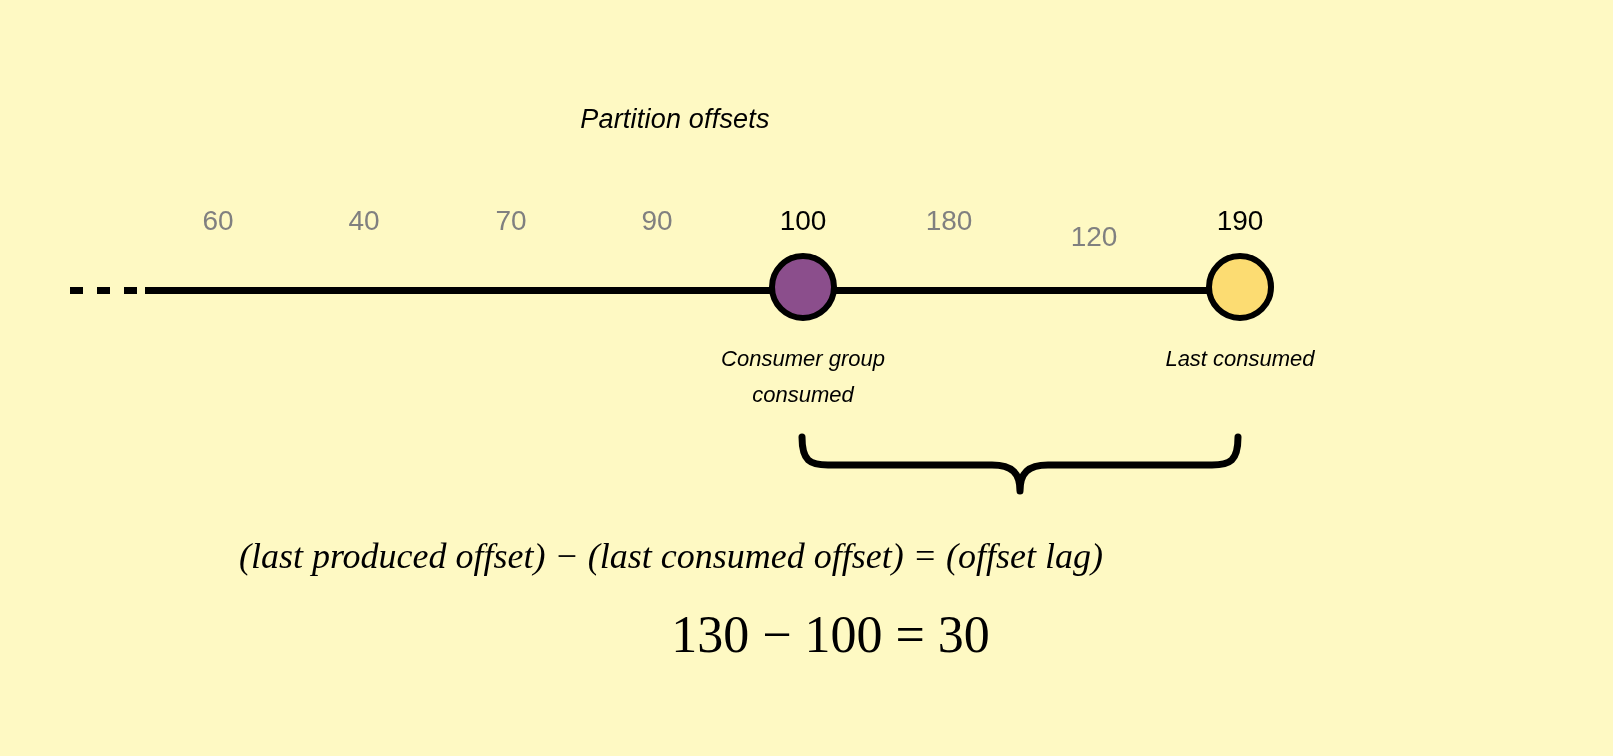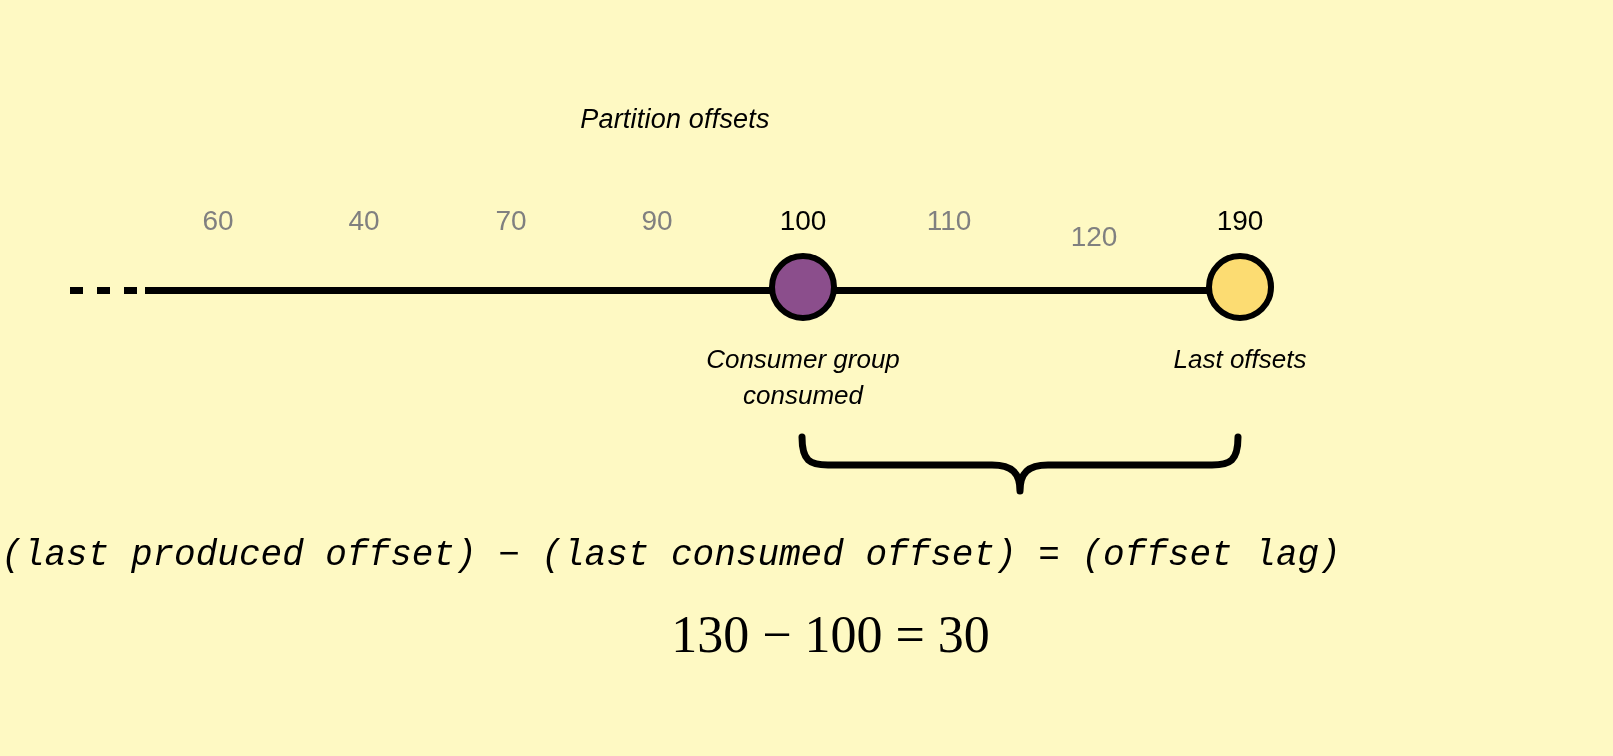--- a/index.html
+++ b/index.html
@@ -86,40 +86,40 @@
   }
 
   
   .marker-caption {
     top: 341px;
     width: 340px;
     margin-left: -170px;
     text-align: center;
     font-family: "Liberation Sans", sans-serif;
     font-style: italic;
-    font-size: 26px;
+    font-size: 22px;
     line-height: 36px;
     color: #000000;
   }
 
   
   #brace-wrap {
     left: 780px;
     top: 425px;
     width: 490px;
     height: 80px;
   }
 
   
   #formula-symbolic {
     left: 0;
     top: 535px;
     width: 1342px;
     text-align: center;
-    font-family: Liberation Mono, monospace;
+    font-family: Liberation Serif, serif;
     font-style: italic;
     font-size: 36px;
     color: #000000;
     white-space: nowrap;
   }
   #formula-numeric {
     left: 0;
     top: 605px;
     width: 1613px;
     text-align: center;
@@ -143,33 +143,33 @@
       <i></i>
   </div>
 
   <div class="abs" id="axis-line"></div>
 
   <div class="abs tick-label" style="left:218px;">60</div>
   <div class="abs tick-label" style="left:364px;">40</div>
   <div class="abs tick-label" style="left:511px;">70</div>
   <div class="abs tick-label" style="left:657px;">90</div>
   <div class="abs tick-label highlight" style="left:803px;">100</div>
-  <div class="abs tick-label" style="left:949px;">110</div>
+  <div class="abs tick-label" style="left:949px;">180</div>
   <div class="abs tick-label" style="left:1094px;margin-top:16px;">120</div>
   <div class="abs tick-label highlight" style="left:1240px;">190</div>
 
   <div class="abs marker" style="left:803px; background:#8B4E8C;"></div>
   <div class="abs marker" style="left:1240px; background:#FCDC72;"></div>
 
   <div class="abs marker-caption" style="left:803px;">
     <div>Consumer group</div>
     <div>consumed</div>
   </div>
   <div class="abs marker-caption" style="left:1240px;">
-    <div>Last offsets</div>
+    <div>Last consumed</div>
   </div>
 
   <div class="abs" id="brace-wrap">
     <svg width="490" height="80" viewBox="0 0 490 80" xmlns="http://www.w3.org/2000/svg">
       <path d="M 22,12
                C 22,36 30,40 48,40
                L 212,40
                C 232,40 240,48 240,66
                C 240,48 248,40 268,40
                L 432,40

